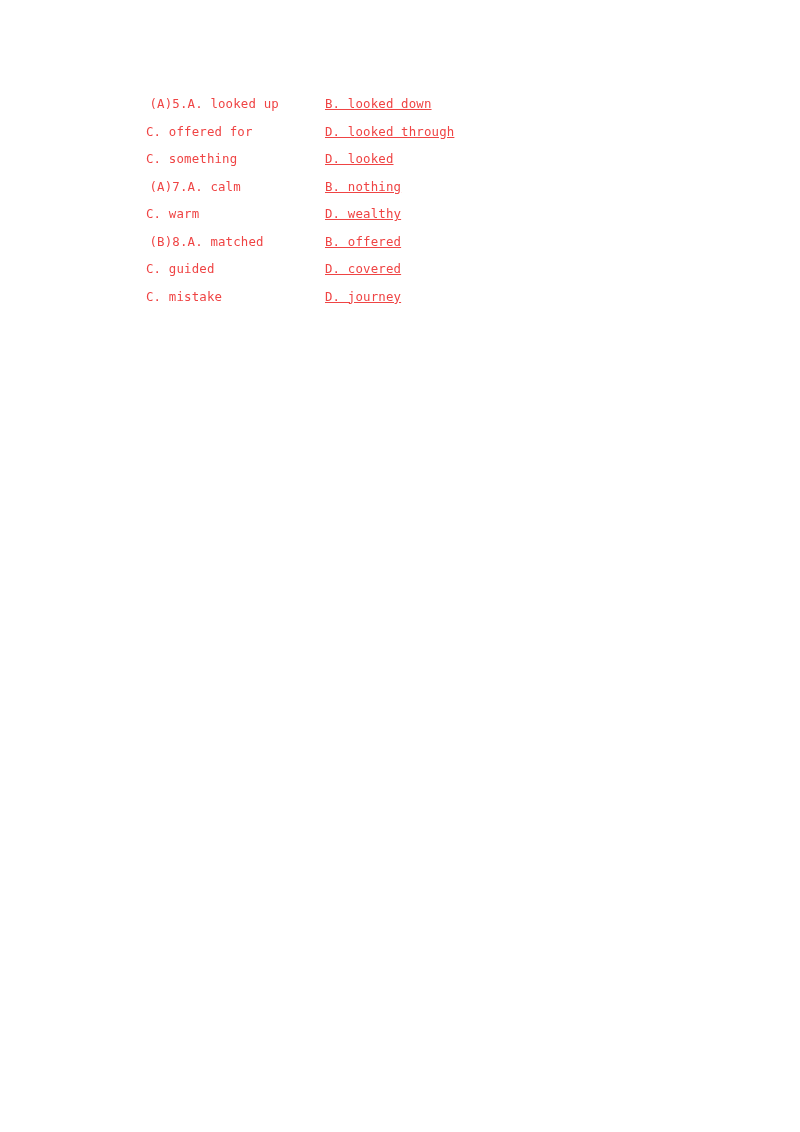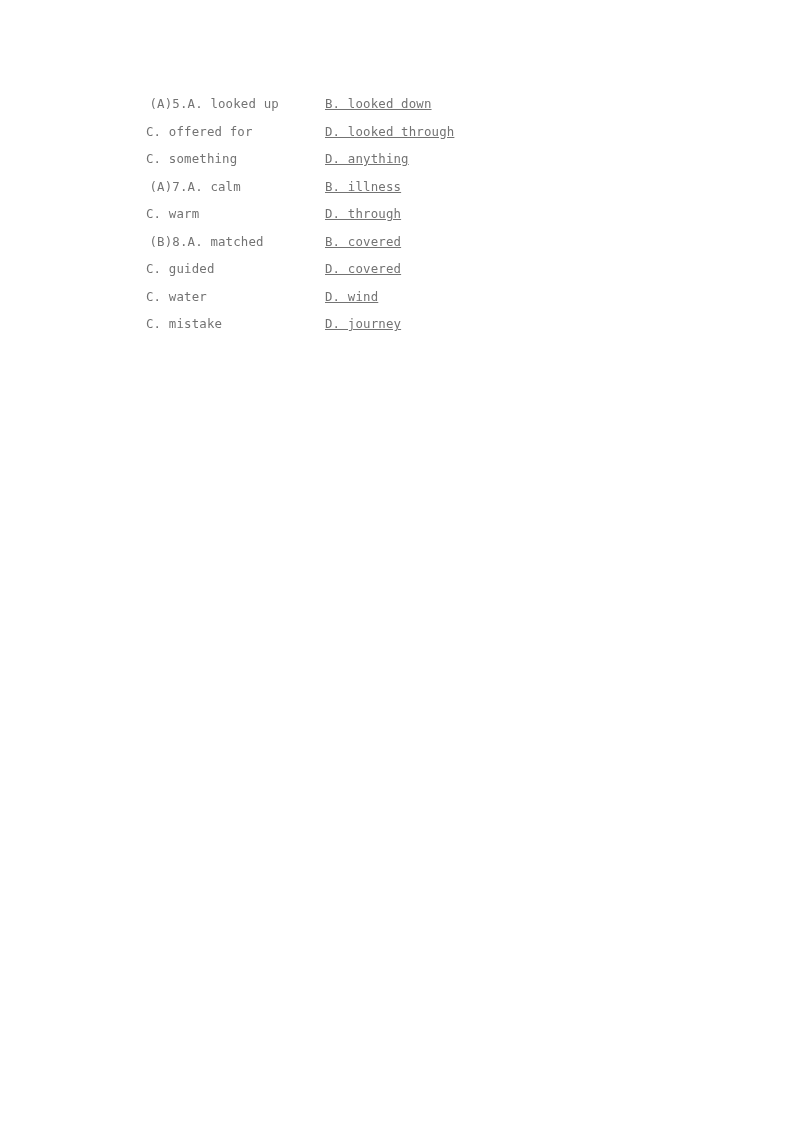--- a/index.html
+++ b/index.html
@@ -38,21 +38,21 @@
     width: 100%;
   }
 
   .cell {
     position: absolute;
     top: 0;
     white-space: pre;
     font-size: 12.4px;
     line-height: 15px;
     letter-spacing: 0.15px;
-    color: #737373;
+    color: #ef4444;
     font-family: "DejaVu Sans Mono", "Liberation Mono", monospace;
   }
 
   
   .col-left { left: 0px; }
   .col-left.keyed { left: 3.5px; }
 
   
   .col-right { left: 179px; text-decoration: underline; }
 
@@ -71,45 +71,41 @@
       <span class="cell col-left keyed answer-key">(A)5.A. looked up</span>
       <span class="cell col-right">B. looked down</span>
     </div>
     <div class="q-row">
       <span class="cell col-left">C. offered for</span>
       <span class="cell col-right">D. looked through</span>
     </div>
 
     <div class="q-row">
       <span class="cell col-left">C. something</span>
-      <span class="cell col-right">D. anything</span>
+      <span class="cell col-right">D. looked</span>
     </div>
 
     <div class="q-row">
       <span class="cell col-left keyed answer-key">(A)7.A. calm</span>
-      <span class="cell col-right">B. illness</span>
+      <span class="cell col-right">B. nothing</span>
     </div>
     <div class="q-row">
       <span class="cell col-left">C. warm</span>
-      <span class="cell col-right">D. through</span>
+      <span class="cell col-right">D. wealthy</span>
     </div>
 
     <div class="q-row">
       <span class="cell col-left keyed answer-key">(B)8.A. matched</span>
-      <span class="cell col-right">B. covered</span>
+      <span class="cell col-right">B. offered</span>
     </div>
     <div class="q-row">
       <span class="cell col-left">C. guided</span>
       <span class="cell col-right">D. covered</span>
     </div>
 
-    <div class="q-row">
-      <span class="cell col-left">C. water</span>
-      <span class="cell col-right">D. wind</span>
-    </div>
 
     <div class="q-row">
       <span class="cell col-left">C. mistake</span>
       <span class="cell col-right">D. journey</span>
     </div>
 
   </div>
 </div>
 
 </body></html>

